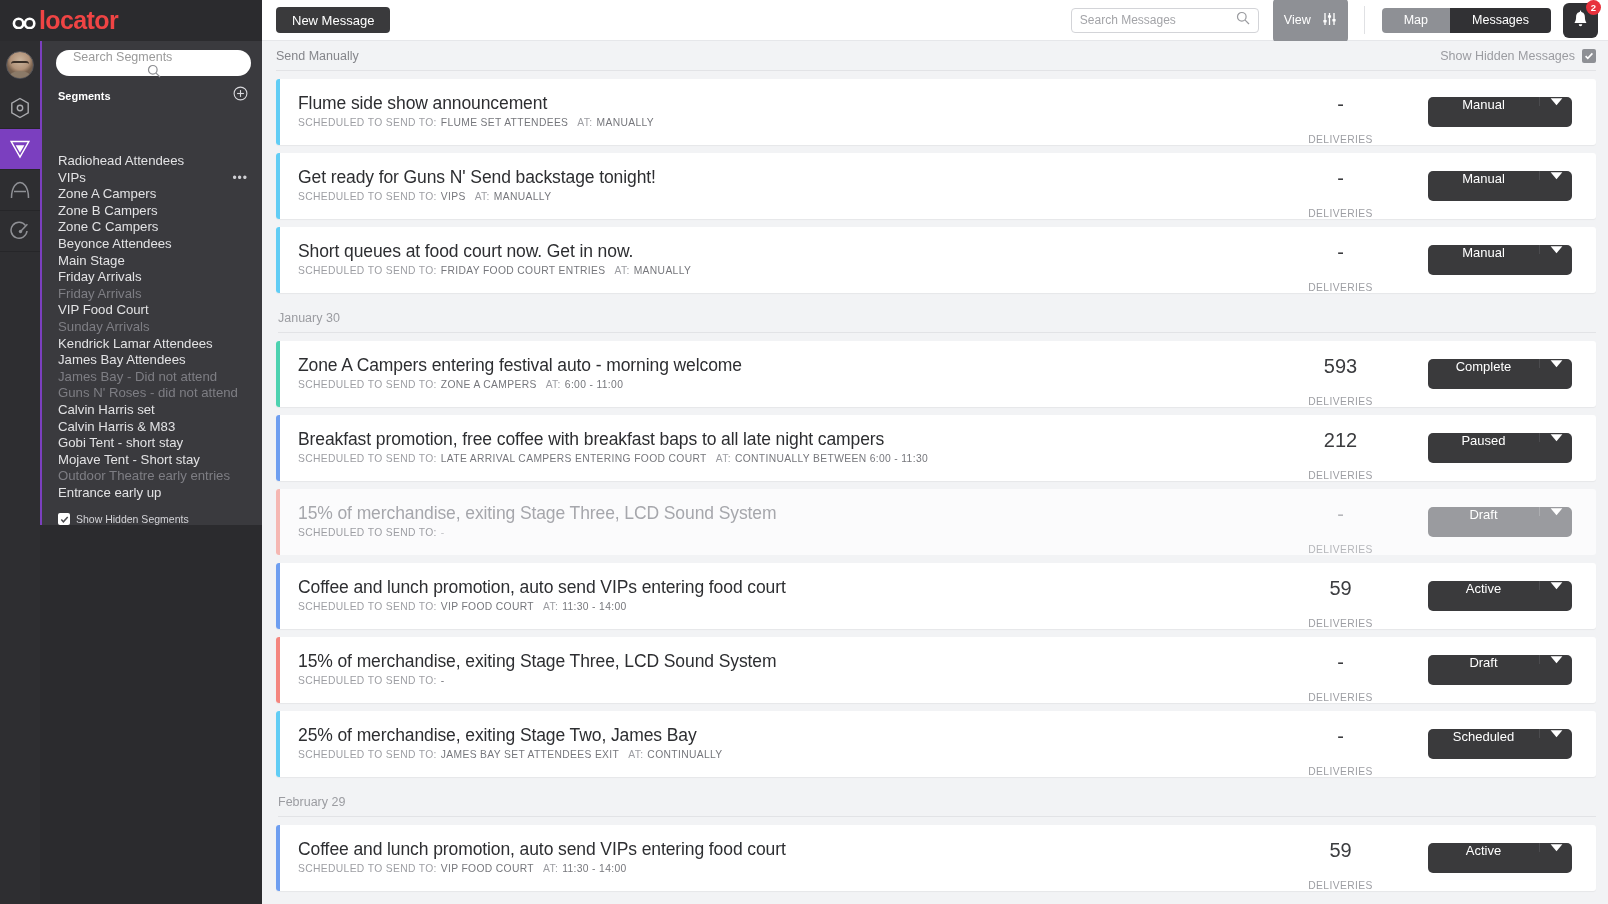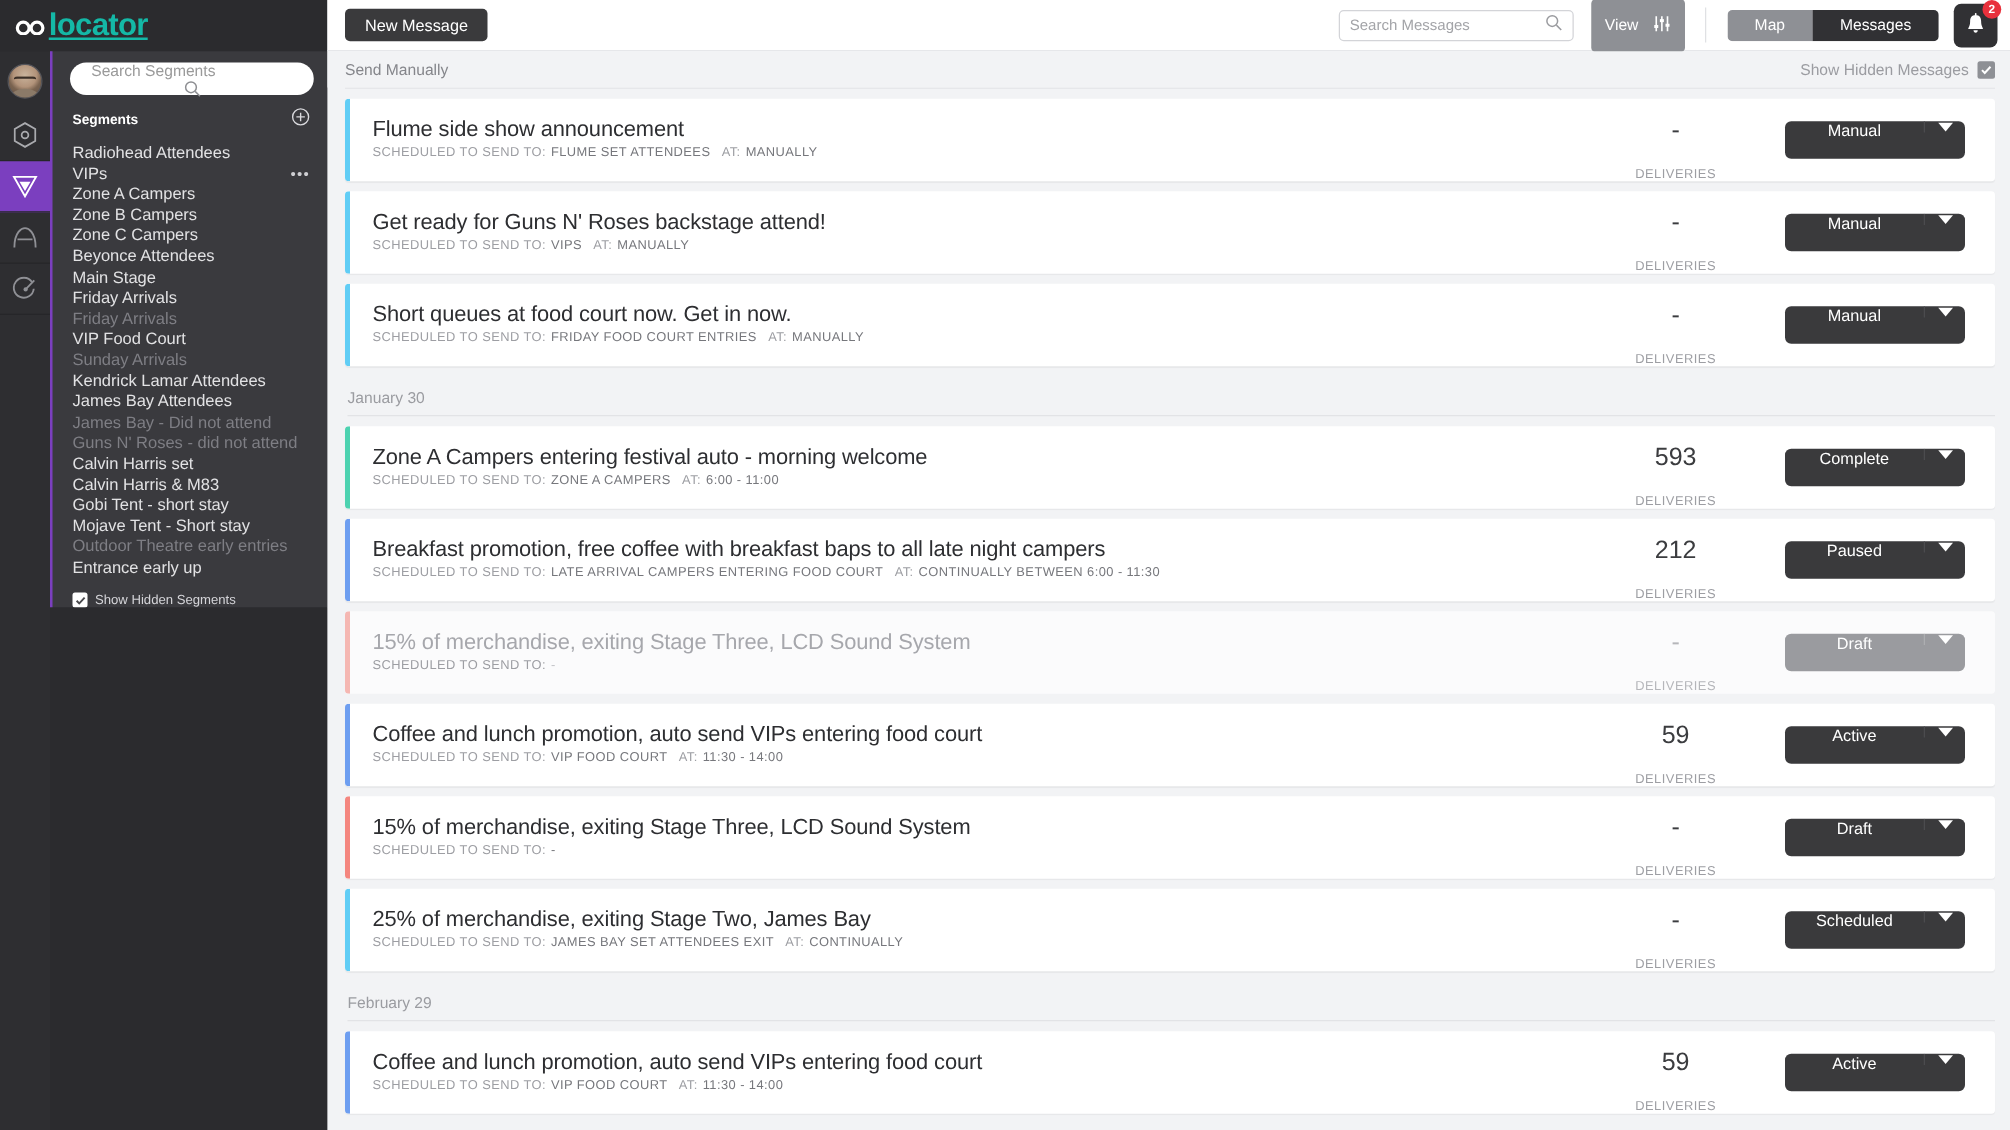--- a/index.html
+++ b/index.html
@@ -7,21 +7,21 @@
     width: 1608px; height: 904px;
     font-family: "Liberation Sans", sans-serif;
     background: #f4f5f7;
     overflow: hidden;
   }
   .app { position: relative; width: 1608px; height: 904px; display: flex; }
 
   
   .leftwrap { width: 262px; height: 904px; display: flex; flex-direction: column; background: #2b2b2e; flex: none; }
   .logobar { height: 41px; background: #2b2b2e; display: flex; align-items: center; padding-left: 12px; flex: none; }
-  .logo { color: #14b8a6; font-size: 25px; font-weight: 700; letter-spacing: -0.6px; line-height: 1; display:flex; align-items:flex-start;text-decoration:underline; }
+  .logo { color: #ef4444; font-size: 25px; font-weight: 700; letter-spacing: -0.6px; line-height: 1; display:flex; align-items:flex-start; }
   .logo .oo { display:inline-block; margin-right:1px; }
   .leftbody { display: flex; flex: 1; min-height: 0; }
 
   .rail { width: 40px; background: #2e2e31; display: flex; flex-direction: column; flex: none; }
   .rail-item { height: 41px; display: flex; align-items: center; justify-content: center; position: relative; border-bottom: 1px solid #262629; }
   .rail-item.avatar-row { height: 47px; border-bottom: none; }
   .rail-item.active { background: #7b3fbf; }
   .avatar {
     width: 28px; height: 28px; border-radius: 50%;
     background: radial-gradient(circle at 50% 32%, #c9b39c 0%, #b2937a 42%, #7a6350 60%, #5d5046 100%);
@@ -46,21 +46,21 @@
   .search-box input {
     border: none; outline: none; background: transparent; flex: 1;
     font-family: "Liberation Sans", sans-serif; font-size: 12.5px; color: #333;
   }
   .search-box input::placeholder { color: #9a9a9a; }
   .seg-header {
     display: flex; align-items: center; justify-content: space-between;
     padding: 2px 14px 8px 16px;
   }
   .seg-header .title { color: #fff; font-size: 11px; font-weight: 700; }
-  .seg-list { padding: 0 14px 0 16px; }
+  .seg-list { padding: 0 14px 0 16px; margin-top: 40px; }
   .seg-item {
     color: #e2e2e4; font-size: 13.2px; line-height: 16.6px;
     display: flex; align-items: center; justify-content: space-between;
     cursor: pointer; white-space: nowrap;
   }
   .seg-item.hidden-seg { color: #7e7e84; }
   .seg-item .dots { color: #cfcfd3; letter-spacing: 1px; font-size: 12px; }
   .hidden-toggle { display: flex; align-items: center; gap: 6px; padding: 12px 0 0 16px; }
   .chk {
     width: 12px; height: 12px; background: #fff; border-radius: 2px;
@@ -417,21 +417,21 @@
                   <svg width="13" height="9" viewBox="0 0 13 9">
                     <polygon points="0.6,1.2 12.4,1.2 6.5,8.2" fill="#ffffff"></polygon>
                   </svg>
                 </div>
               </div>
             </div>
           </div>
           <div class="card">
             <div class="accent" style="background: rgb(97, 205, 245);"></div>
             <div class="body">
-              <div class="ttl">Get ready for Guns N' Roses backstage attend!</div>
+              <div class="ttl">Get ready for Guns N' Send backstage tonight!</div>
               <div class="meta"><span class="k">SCHEDULED TO SEND TO:</span><span class="v">VIPS</span><span class="k">AT:</span><span class="v">MANUALLY</span></div>
             </div>
             <div class="deliv">
               <div class="num">-</div>
               <div class="lbl">DELIVERIES</div>
             </div>
             <div class="action">
               <div class="status-btn">
                 <div class="txt">Manual</div>
                 <div class="car">

